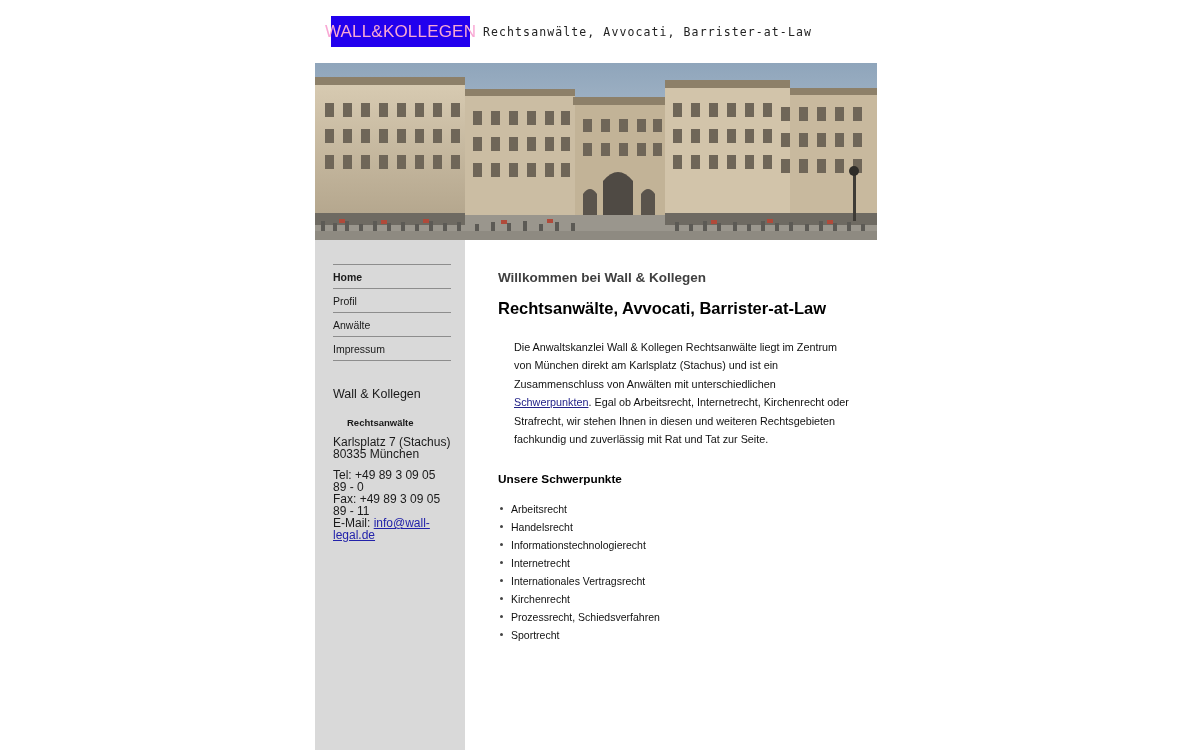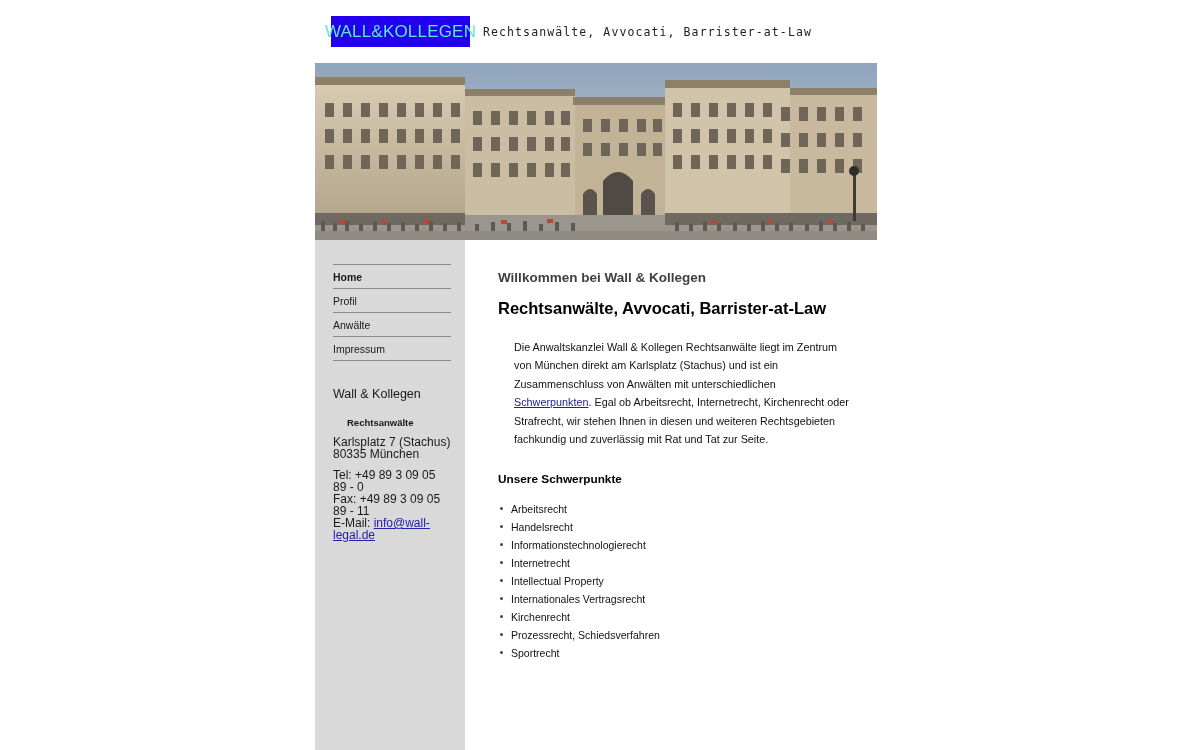--- a/index.html
+++ b/index.html
@@ -33,21 +33,21 @@
     background: #ffffff;
     border-bottom: 1px solid #ffffff;
   }
   .logo-box {
     position: absolute;
     left: 16px;
     top: 16px;
     width: 139px;
     height: 31px;
     background: #2200ee;
-    color: #5eead4;
+    color: #f9a8d4;
     font-family: "Liberation Sans", sans-serif;
     font-size: 17px;
     font-weight: 500;
     letter-spacing: .2px;
     display: flex;
     align-items: center;
     justify-content: center;
   }
   .tagline {
     position: absolute;
@@ -424,21 +424,20 @@
         </p>
 
 
         <h3 class="section">Unsere Schwerpunkte</h3>
 
         <ul class="points">
           <li><span>Arbeitsrecht</span></li>
           <li><span>Handelsrecht</span></li>
           <li><span>Informationstechnologierecht</span></li>
           <li><span>Internetrecht</span></li>
-          <li><span>Intellectual Property</span></li>
           <li><span>Internationales Vertragsrecht</span></li>
           <li><span>Kirchenrecht</span></li>
           <li><span>Prozessrecht, Schiedsverfahren</span></li>
           <li><span>Sportrecht</span></li>
 
         </ul>
       </div>
 
     </div>
   </div>

